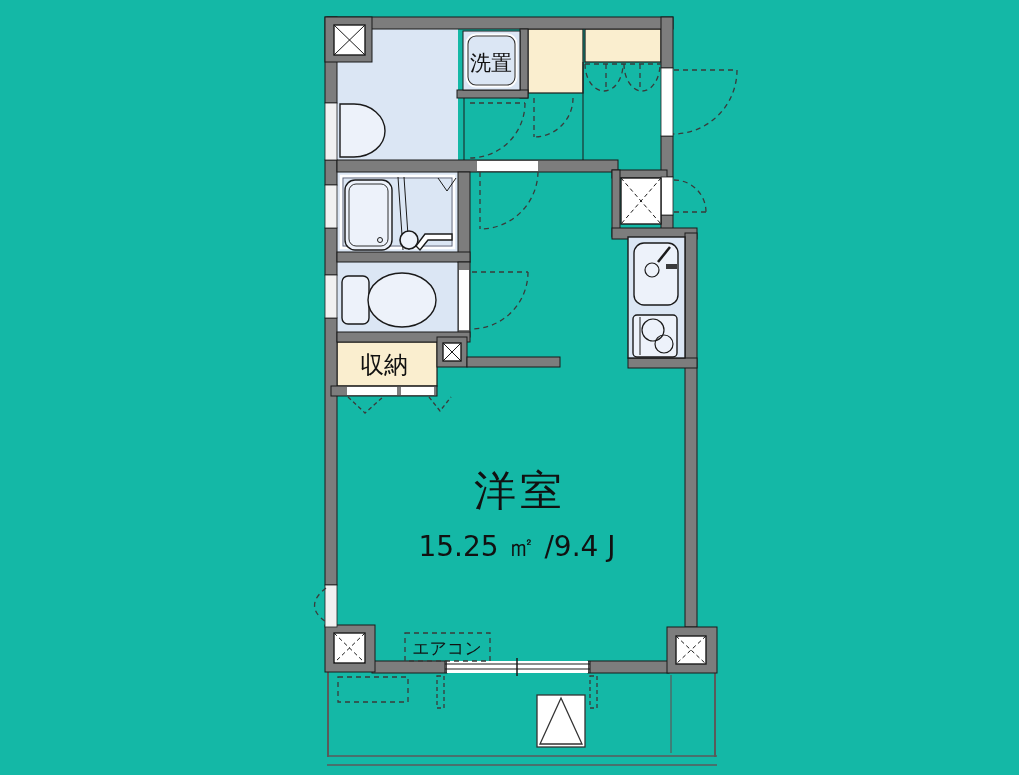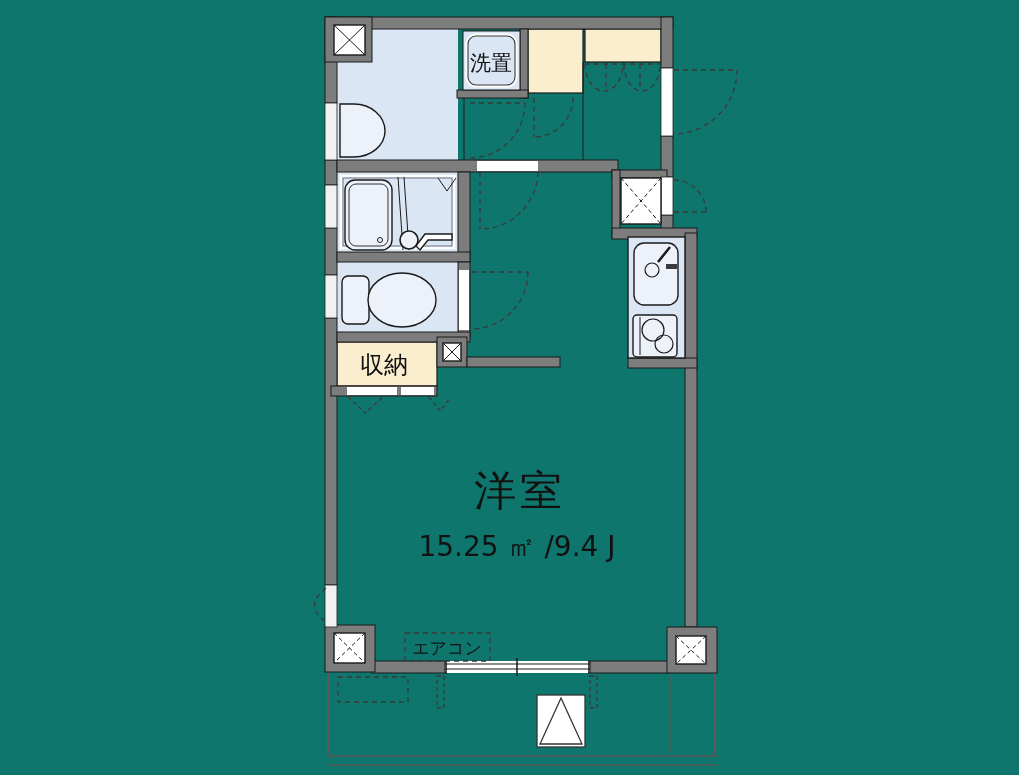--- a/index.html
+++ b/index.html
@@ -1,16 +1,16 @@
 <!DOCTYPE html>
 <html><head>
 <meta charset="utf-8">
 <style>
   html,body{margin:0;padding:0;background:#fff;}
-  .stage{position:relative;width:1019px;height:775px;background:#0f766e;overflow:hidden;}
+  .stage{position:relative;width:1019px;height:775px;background:#14b8a6;overflow:hidden;}
   .wall{fill:#7d7d7d;stroke:#1a1a1a;stroke-width:1;}
   .blue{fill:#dbe6f4;}
   .cream{fill:#faeecf;stroke:#1a1a1a;stroke-width:1.2;}
   .fix{fill:#edf2fa;stroke:#1a1a1a;stroke-width:1.4;}
   .ln{stroke:#1a1a1a;fill:none;}
   .thin{stroke-width:1;}
   .door{fill:none;stroke:#3a3a3a;stroke-width:1.3;stroke-dasharray:5 4;}
   .dash2{stroke-dasharray:4 3;}
   .win{fill:#f1f1f1;stroke:#222;stroke-width:0.8;}
   .gap{fill:#ffffff;}

